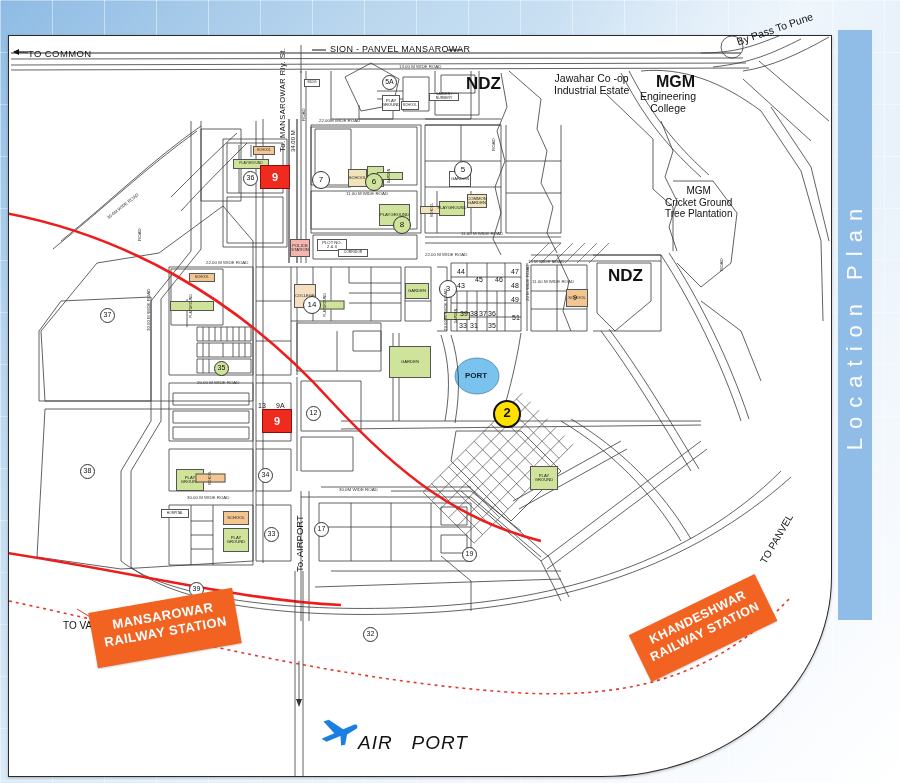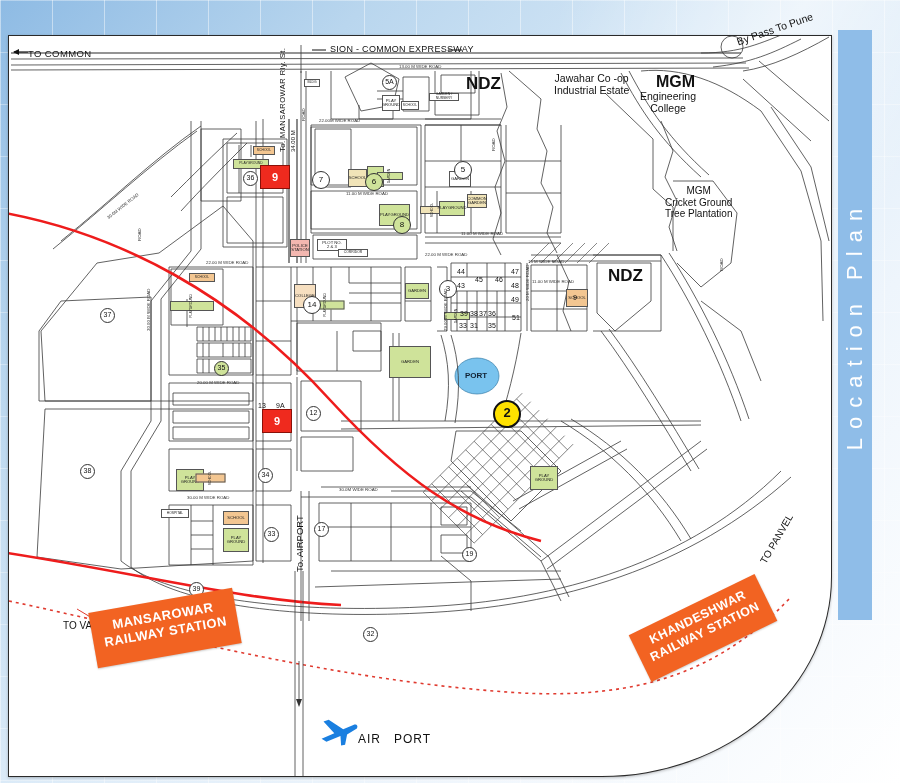--- a/index.html
+++ b/index.html
@@ -54,21 +54,21 @@
   #lbl-mgm{left:656px;top:73px;font-size:16px;font-weight:bold;}
   #lbl-mgm-sub{left:640px;top:90px;font-size:10.5px;line-height:12px;}
   #lbl-jawahar{left:554px;top:72px;font-size:10.5px;line-height:12px;}
   #lbl-mgm-cricket{left:665px;top:185px;font-size:10px;line-height:11.5px;}
   #lbl-bypass{left:735px;top:36px;font-size:10.5px;transform:rotate(-19deg);transform-origin:left top;}
   #lbl-belapur{left:28px;top:48px;font-size:9.5px;letter-spacing:.4px;}
   #lbl-expressway{left:330px;top:44px;font-size:9px;letter-spacing:.3px;}
   #lbl-tovashi{left:40px;top:620px;font-size:10px;margin-left:23px;}
   #lbl-topanvel{left:758px;top:560px;font-size:10px;transform:rotate(-60deg);transform-origin:left top;}
   #lbl-toairport{left:294px;top:572px;font-size:9.5px;transform:rotate(-90deg);transform-origin:left top;}
-  #lbl-airport{left:358px;top:732px;font-size:12px;letter-spacing:1px;}
+  #lbl-airport{left:358px;top:732px;font-size:19px;letter-spacing:1px;font-style:italic;}
   #lbl-mansa-rd{left:278px;top:152px;font-size:7.5px;transform:rotate(-90deg);transform-origin:left top;letter-spacing:.5px;}
   #lbl-34m{left:290px;top:152px;font-size:6px;transform:rotate(-90deg);transform-origin:left top;}
   #lbl-pond{left:465px;top:371px;font-size:8px;font-weight:bold;color:#123;}
 
   
   #plane-icon{position:absolute;left:316px;top:712px;width:44px;height:38px;}
 
   
   .sector{position:absolute;border:1px solid #333;border-radius:50%;
     background:#fff;color:#111;text-align:center;font-family:"Liberation Sans",sans-serif;}
@@ -454,21 +454,21 @@
 <div class="maplbl" id="lbl-jawahar">Jawahar Co -op
 Industrial Estate</div>
 <div class="maplbl" id="lbl-mgm-cricket">MGM
 Cricket Ground
 Tree Plantation</div>
 <div class="maplbl" id="lbl-pond">PORT</div>
 <div class="maplbl" id="lbl-airport">AIR   PORT</div>
 
 <div class="maplbl" id="lbl-bypass">By Pass To Pune</div>
 <div class="maplbl" id="lbl-belapur">TO COMMON</div>
-<div class="maplbl" id="lbl-expressway">SION - COMMON EXPRESSWAY</div>
+<div class="maplbl" id="lbl-expressway">SION - PANVEL MANSAROWAR</div>
 <div class="maplbl" id="lbl-tovashi">TO VASHI</div>
 <div class="maplbl" id="lbl-topanvel">TO PANVEL</div>
 <div class="maplbl" id="lbl-toairport">To. AIRPORT</div>
 <div class="maplbl" id="lbl-mansa-rd">To. MANSAROWAR Rly. St.</div>
 <div class="maplbl" id="lbl-34m">34.00 M</div>
 
 <svg id="arrow-belapur" style="position:absolute;left:12px;top:46px;" width="18" height="12">
   <path d="M2 6 L16 6" stroke="#111" stroke-width="1.2"></path>
   <polygon points="1,6 7,3 7,9" fill="#111"></polygon>
 </svg>

